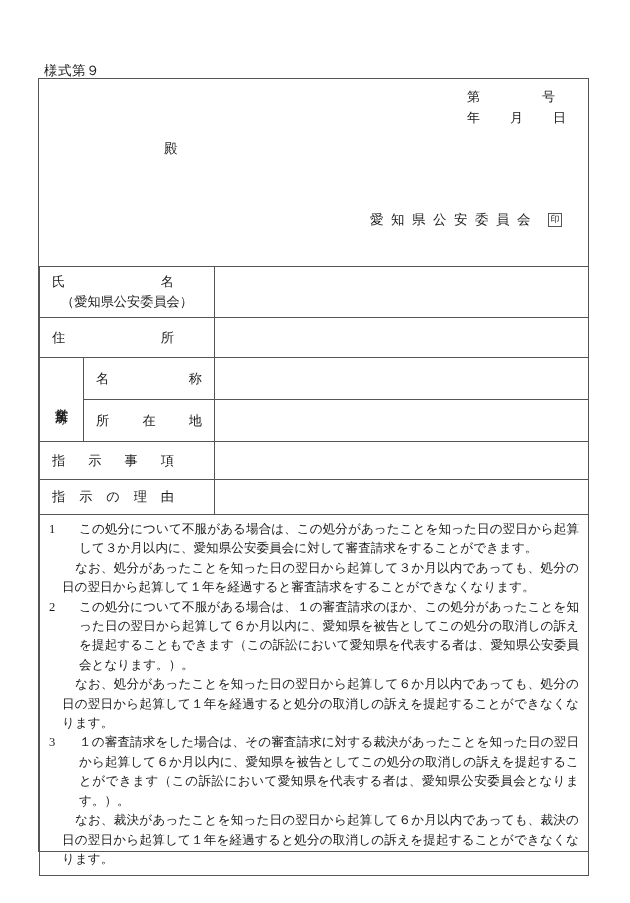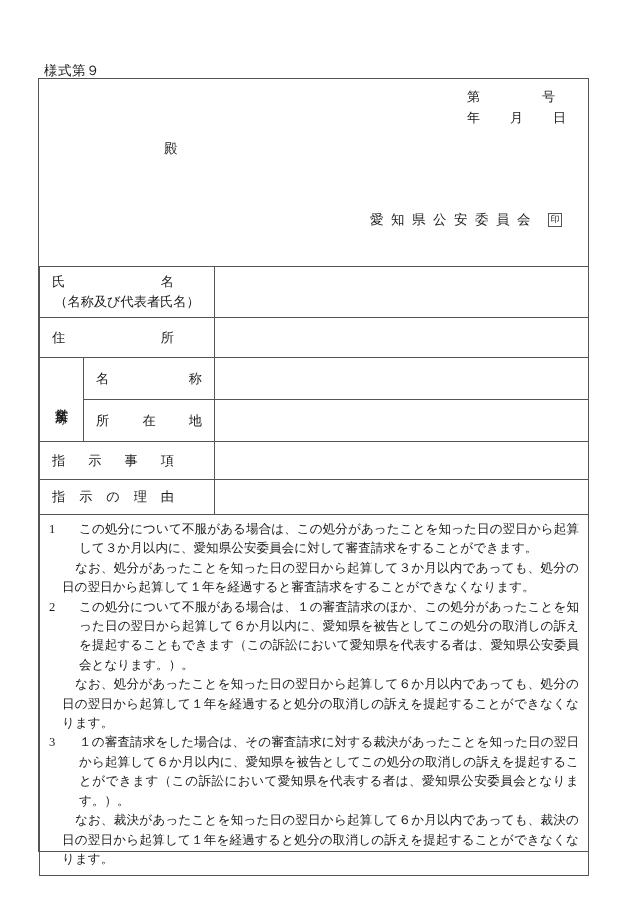--- a/index.html
+++ b/index.html
@@ -218,21 +218,21 @@
       </colgroup>
       <tbody>
 
         <tr>
           <td class="no-left" colspan="2">
             <div class="lbl">
               <span class="spread-narrow">
                   <span>氏</span>
                   <span>名</span>
                 </span>
-              <span class="sub-note">（名称及び代表者氏名）</span>
+              <span class="sub-note">（愛知県公安委員会）</span>
             </div>
           </td>
           <td class="no-right" style="height:44px"></td>
         </tr>
 
         <tr>
           <td class="no-left" colspan="2">
             <div class="lbl">
               <span class="spread-narrow">
                   <span>住</span>

